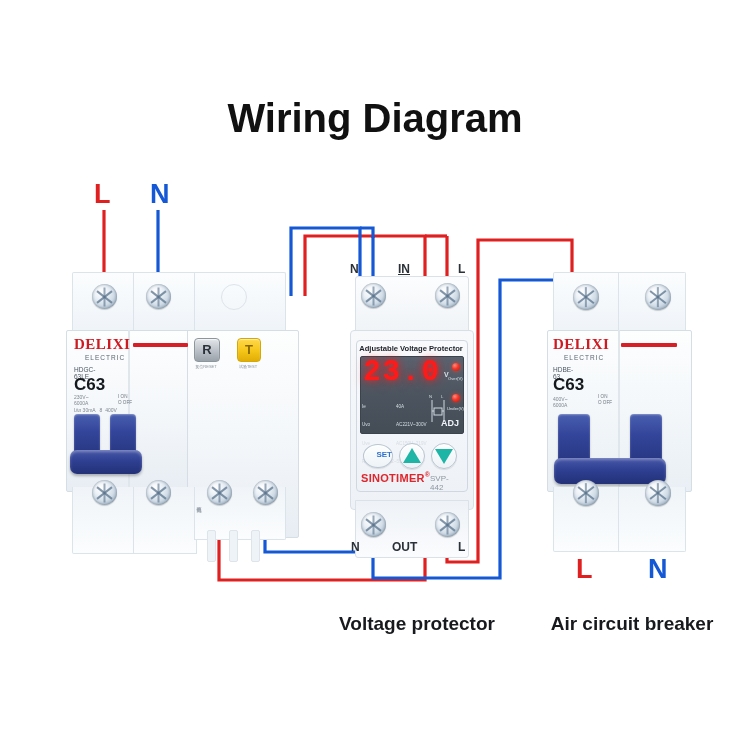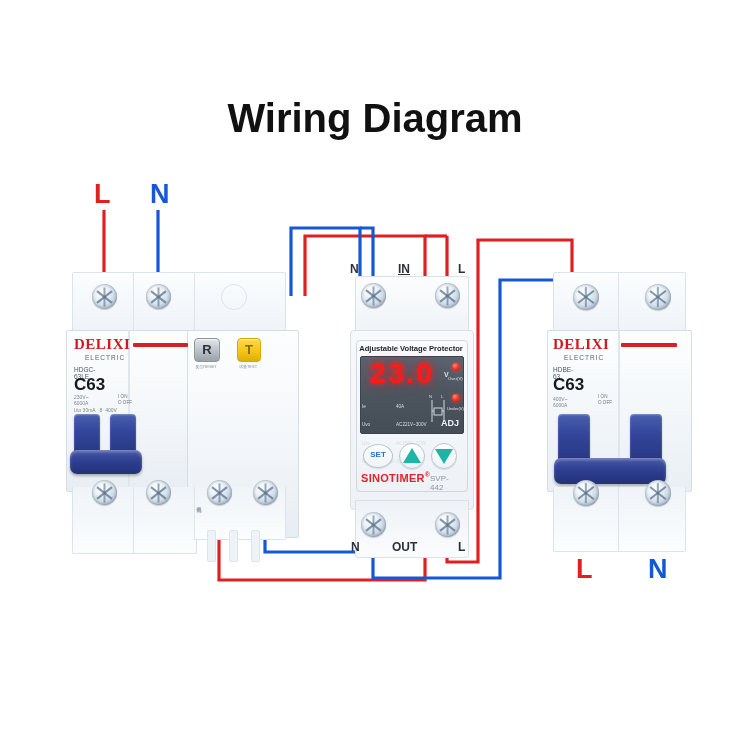--- a/index.html
+++ b/index.html
@@ -138,38 +138,38 @@
   .vp-hdr{
     position:absolute;text-align:center;color:#1b2229;font-weight:bold;
   }
   .lcd{
     position:absolute;
     background:linear-gradient(180deg,#5a6370 0%,#4c555f 50%,#444c56 100%);
     border:1px solid #3b434c;border-radius:2px;
   }
   .seg{
     position:absolute;color:#ff1a1a;font-weight:bold;
-    font-family:Liberation Sans, sans-serif;
+    font-family:Liberation Mono, monospace;
     text-shadow:0 0 6px rgba(255,30,30,.85),0 0 14px rgba(255,0,0,.5);
     letter-spacing:2px;
   }
   .led{
     position:absolute;border-radius:50%;
     background:radial-gradient(circle at 35% 30%,#ff8a7a 0%,#f2372a 45%,#c1190f 100%);
     box-shadow:0 0 4px rgba(255,60,40,.7);
   }
   .ledtxt{position:absolute;color:#d9e0e7;}
   .spec{position:absolute;color:#d6dde4;line-height:1.32;white-space:pre;}
   .adj{position:absolute;color:#eef3f8;font-weight:bold;}
   .sym{position:absolute;}
   .btn-set{
     position:absolute;border-radius:50%;
     background:linear-gradient(180deg,#fdfefe 0%,#eef3f7 100%);
     border:1.5px solid #b9c5d0;
-    color:#2f6fd0;font-weight:bold;text-align:center;
+    color:#2f6fd0;font-weight:bold;text-align:right;
     box-shadow:inset 0 1px 2px rgba(255,255,255,.9),0 1px 1px rgba(0,0,0,.1);
   }
   .btn-arrow{
     position:absolute;border-radius:50%;
     background:linear-gradient(180deg,#fdfefe 0%,#eef3f7 100%);
     border:1.5px solid #b9c5d0;
     box-shadow:inset 0 1px 2px rgba(255,255,255,.9),0 1px 1px rgba(0,0,0,.1);
   }
   .tri{position:absolute;left:50%;top:50%;width:0;height:0;}
   .tri-up{
@@ -418,14 +418,16 @@
         <i></i>
       </div>
     <div class="screw" style="left:573px;top:480px;width:26px;height:26px;">
         <i></i>
       </div>
     <div class="screw" style="left:645px;top:480px;width:26px;height:26px;">
         <i></i>
       </div>
   </div>
 
+  <div class="cap" style="left:322px;top:613px;width:190px;text-align:center;font-size:19px;color:#17191c;">Voltage protector</div>
+  <div class="cap" style="left:532px;top:613px;width:200px;text-align:center;font-size:19px;color:#17191c;">Air circuit breaker</div>
 
 </div>
 
 </body></html>

